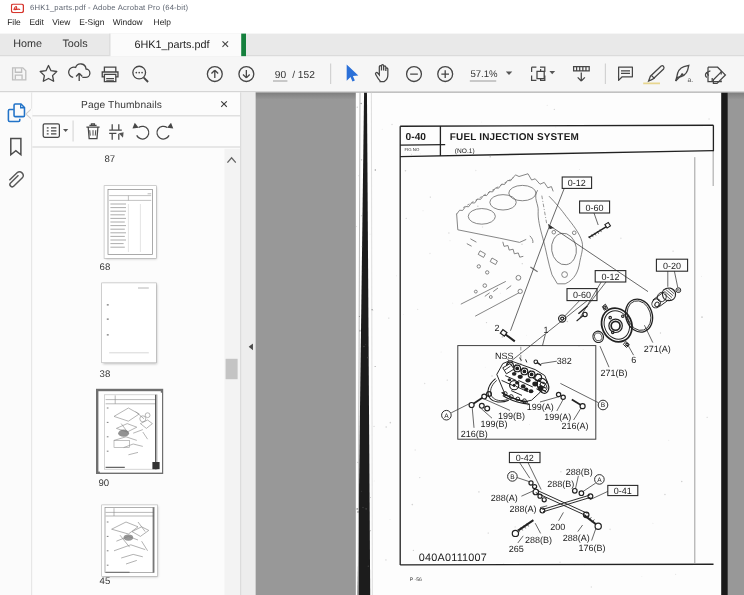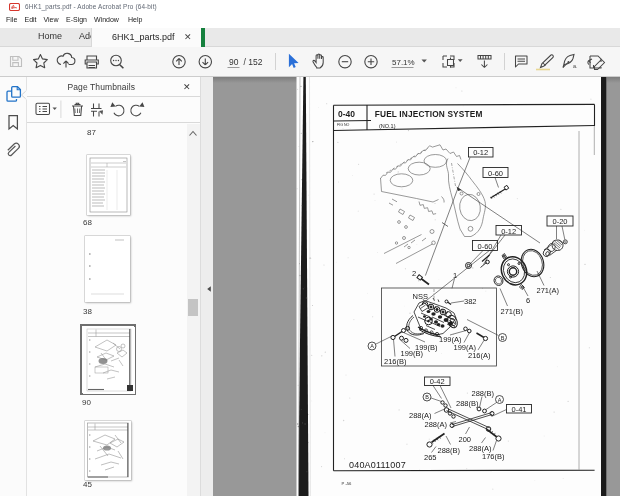--- a/index.html
+++ b/index.html
@@ -6,21 +6,21 @@
   body{width:620px;height:496px;overflow:hidden;font-family:"Liberation Sans",sans-serif;background:#fff;position:relative;}
   .abs{position:absolute;}
   
   #titlebar{left:0;top:0;width:620px;height:15px;background:#fff;}
   #titletext{left:25px;top:2.5px;font-size:6.4px;color:#5f6672;letter-spacing:0.15px;}
   
   #menubar{left:0;top:15px;width:620px;height:13px;background:#fff;font-size:7px;color:#1b1b1b;}
   #menubar span{position:absolute;top:1px;}
   
   #tabbar{left:0;top:28px;width:620px;height:19px;background:#e9e9e9;border-bottom:1px solid #d8d8d8;box-sizing:border-box;}
-  #tabbar .tabtxt{position:absolute;top:3px;font-size:9px;color:#323232;margin-left:27px;}
+  #tabbar .tabtxt{position:absolute;top:3px;font-size:9px;color:#323232;}
   #activetab{left:91px;top:0;width:114px;height:19px;background:#fbfbfb;border-left:1px solid #d8d8d8;border-right:4px solid #15803d;box-sizing:border-box;}
   #activetab .ttl{position:absolute;left:20px;top:3.5px;font-size:9px;color:#1f1f1f;}
   #activetab .cls{position:absolute;left:92px;top:3.5px;font-size:9px;color:#444;}
   
   #toolbar{left:0;top:47px;width:620px;height:30px;background:#f6f6f6;border-bottom:1px solid #cccccc;box-sizing:border-box;}
   
   #rail{left:0;top:77px;width:27px;height:419px;background:#fbfbfb;border-right:1px solid #e2e2e2;box-sizing:border-box;}
   #panel{left:27px;top:77px;width:173px;height:419px;background:#fcfcfc;}
   #panelhead{left:0px;top:0px;width:173px;height:20px;border-bottom:1px solid #d9d9d9;box-sizing:border-box;}
   #panelhead .t{position:absolute;left:8.5px;top:5px;font-size:8.5px;color:#383838;letter-spacing:0.1px;margin-left:32px;}
@@ -50,21 +50,21 @@
 <div class="abs" id="menubar">
   <span style="left:6px">File</span>
     <span style="left:24.5px">Edit</span>
     <span style="left:43.5px">View</span>
     <span style="left:66px">E-Sign</span>
     <span style="left:94px">Window</span>
     <span style="left:128px">Help</span>
 </div>
 <div class="abs" id="tabbar">
   <span class="tabtxt" style="left:11px">Home</span>
-  <span class="tabtxt" style="left:52px">Adobe</span>
+  <span class="tabtxt" style="left:52px">Tools</span>
   <div class="abs" id="activetab">
       <span class="ttl">6HK1_parts.pdf</span>
       <span class="cls">✕</span>
     </div>
 </div>
 <div class="abs" id="toolbar">
 <svg width="620" height="29" viewBox="0 46 620 29" style="position:absolute;left:0;top:0">
   <g fill="none" stroke="#bfbfbf" stroke-width="1.1">
     <path d="M10.5 55.5 h8.5 l2.5 2.5 v7.5 h-11 z"></path>
         <path d="M12.8 55.8 v3.4 h5.2 v-3.4 M12.8 65.2 v-3.6 h5.6 v3.6"></path>

